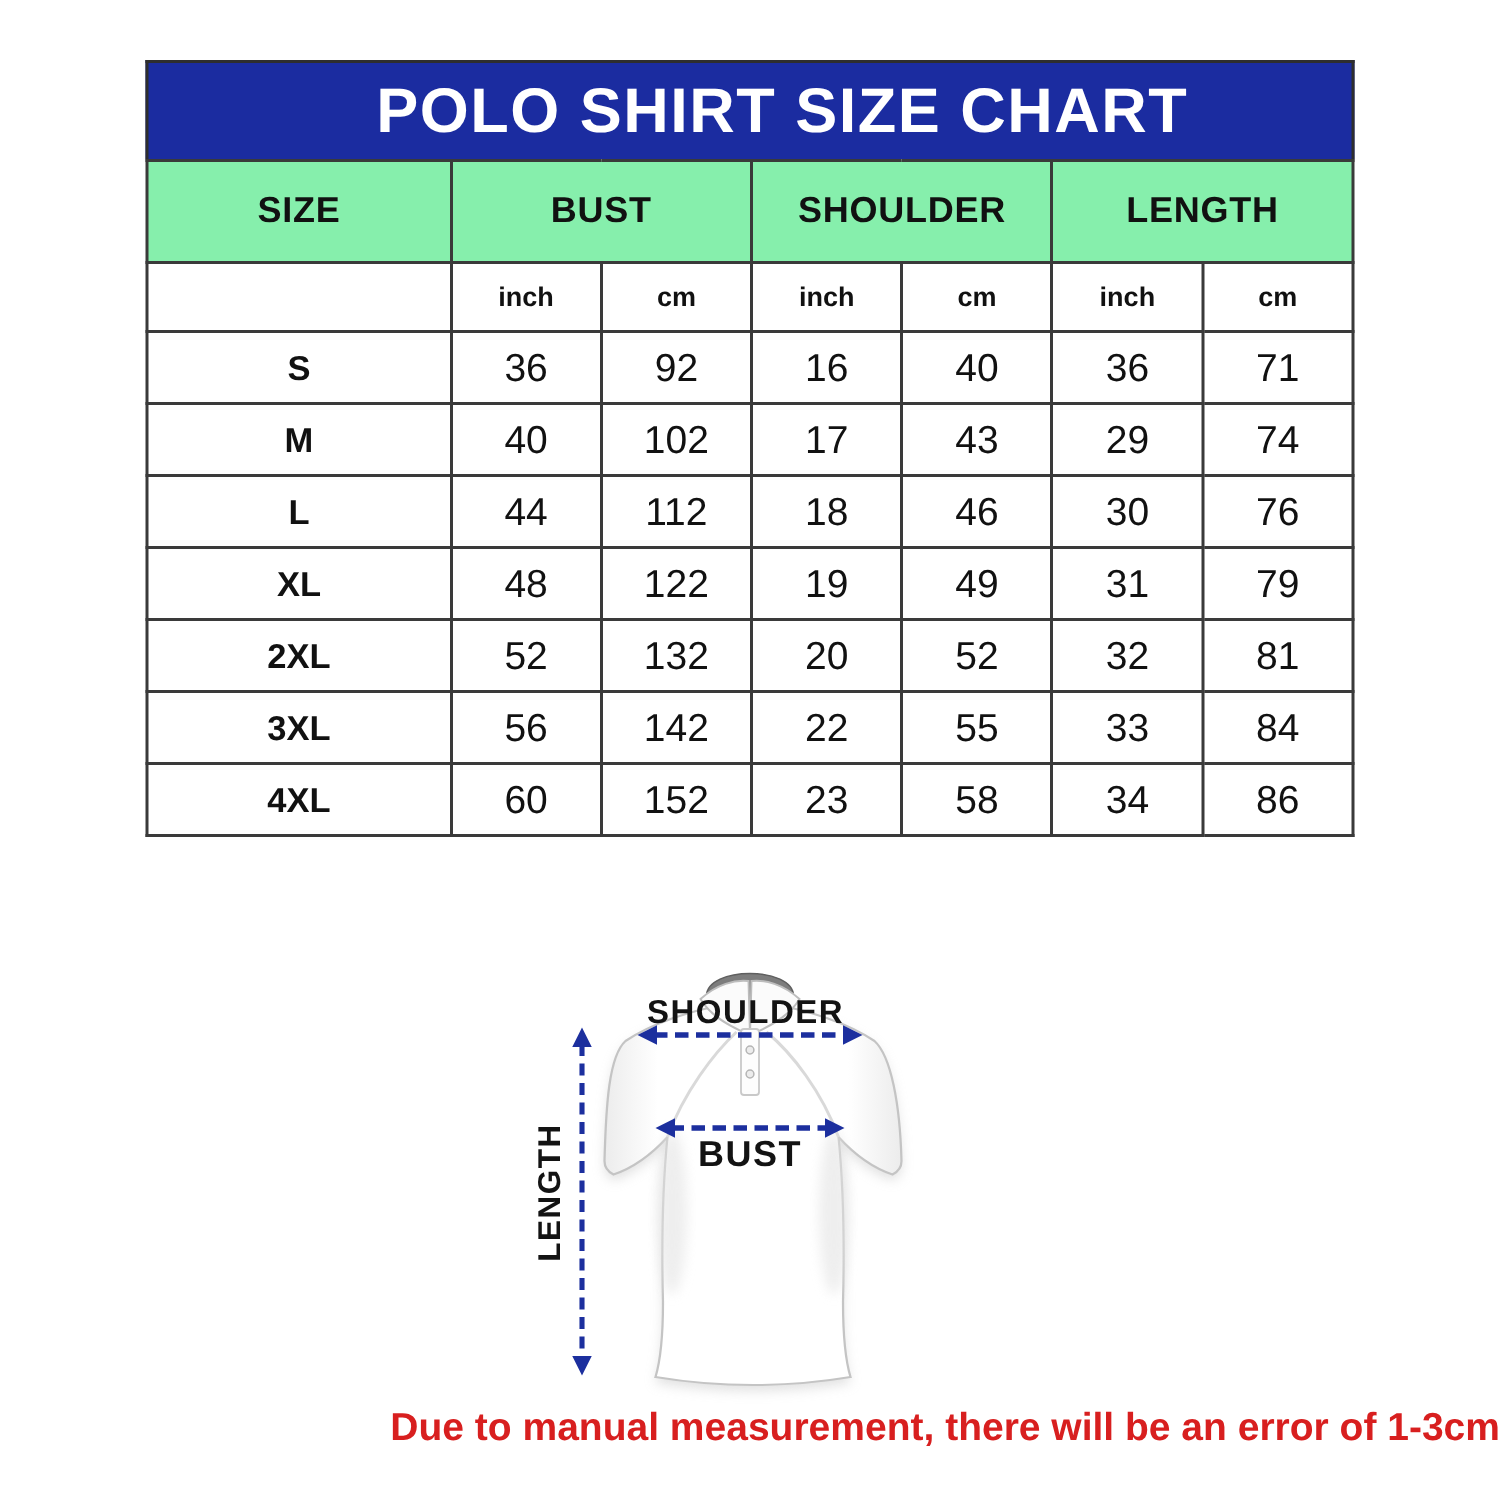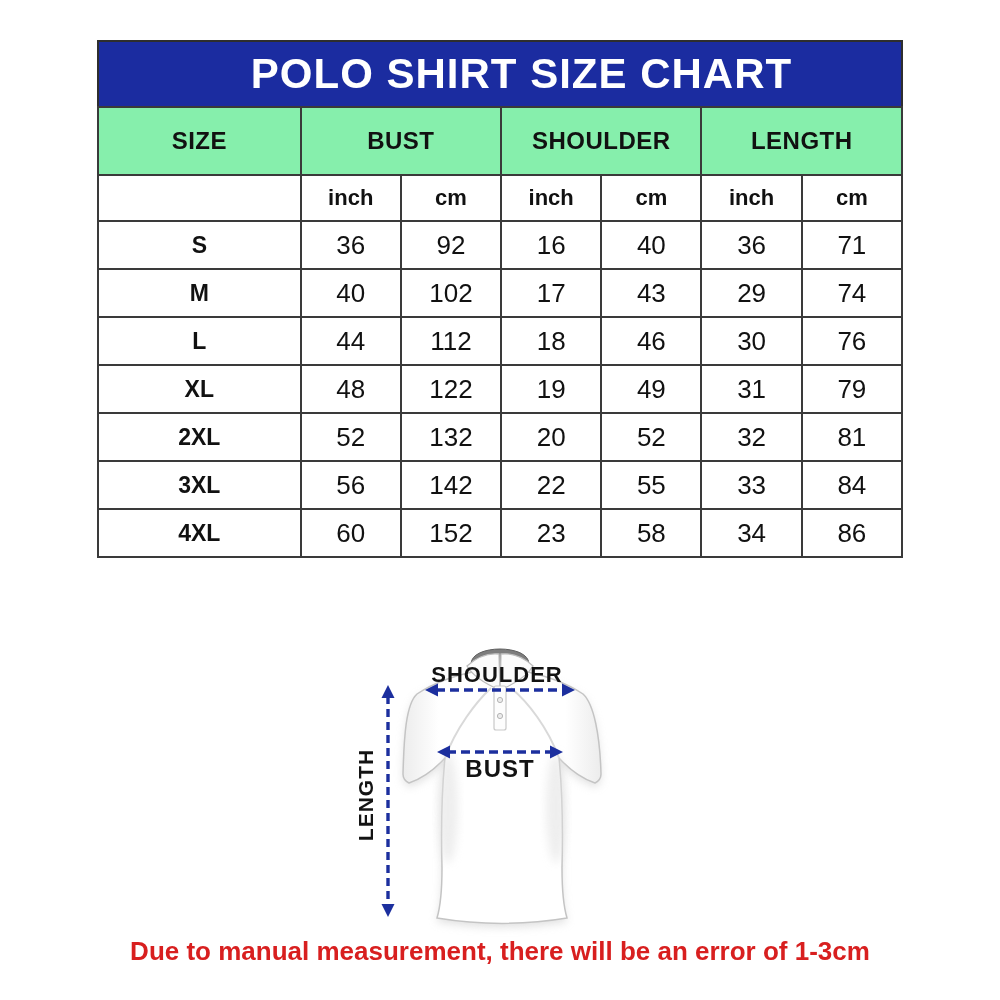--- a/index.html
+++ b/index.html
@@ -32,33 +32,33 @@
     text-align:center; vertical-align:middle;
     color:#111111;
   }
   col.c-size { width:25.2%; }
   col.c-val  { width:12.4666%; }
   tr.main-head th {
     background:#86efac;
     height:68px; font-size:24px; font-weight:bold; letter-spacing:0.5px;
   }
   tr.unit-row td {
-    height:46px; font-size:22px; font-weight:bold; background:#ffffff;
+    height:46px; font-size:18px; font-weight:bold; background:#ffffff;
   }
   tr.data-row td {
     height:48px; font-size:26px; background:#ffffff;
   }
   tr.data-row td.size-cell { font-weight:bold; font-size:23px; }
   .diagram {
     position:absolute; left:340px; top:628px; width:330px; height:330px;
   }
   .diagram svg { width:330px; height:330px; display:block; }
   .measure-note {
     position:absolute; left:0; top:936px; width:1000px;
-    text-align:center;
+    text-align:right;
     color:#d81f1f; font-size:26px; font-weight:bold;
   }
 </style>
 </head>
 <body>
 
 <div class="size-chart">
   <div class="title-bar">
     <h1>POLO SHIRT SIZE CHART</h1>
   </div>

